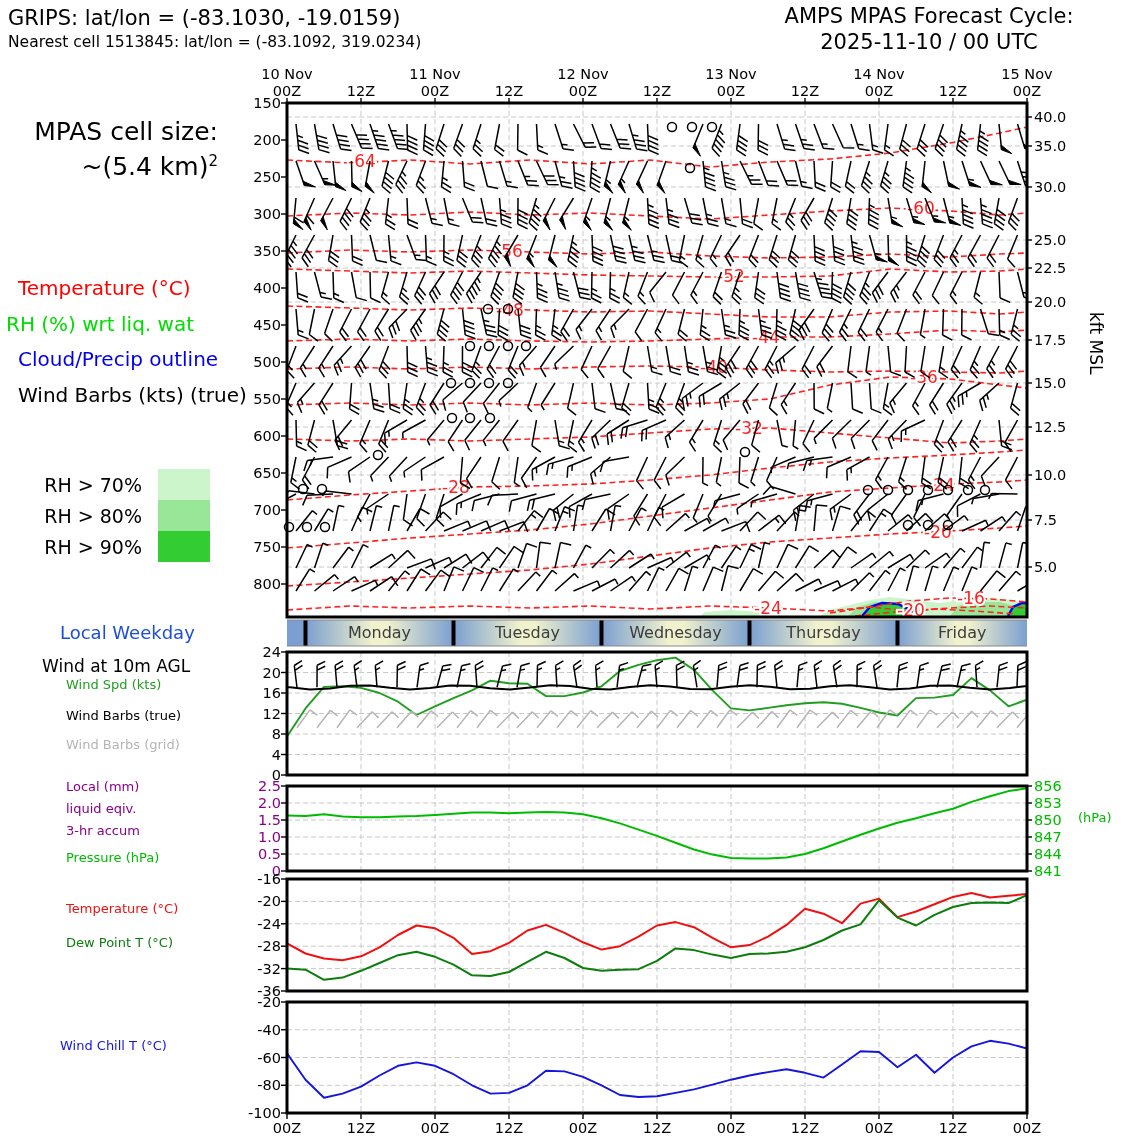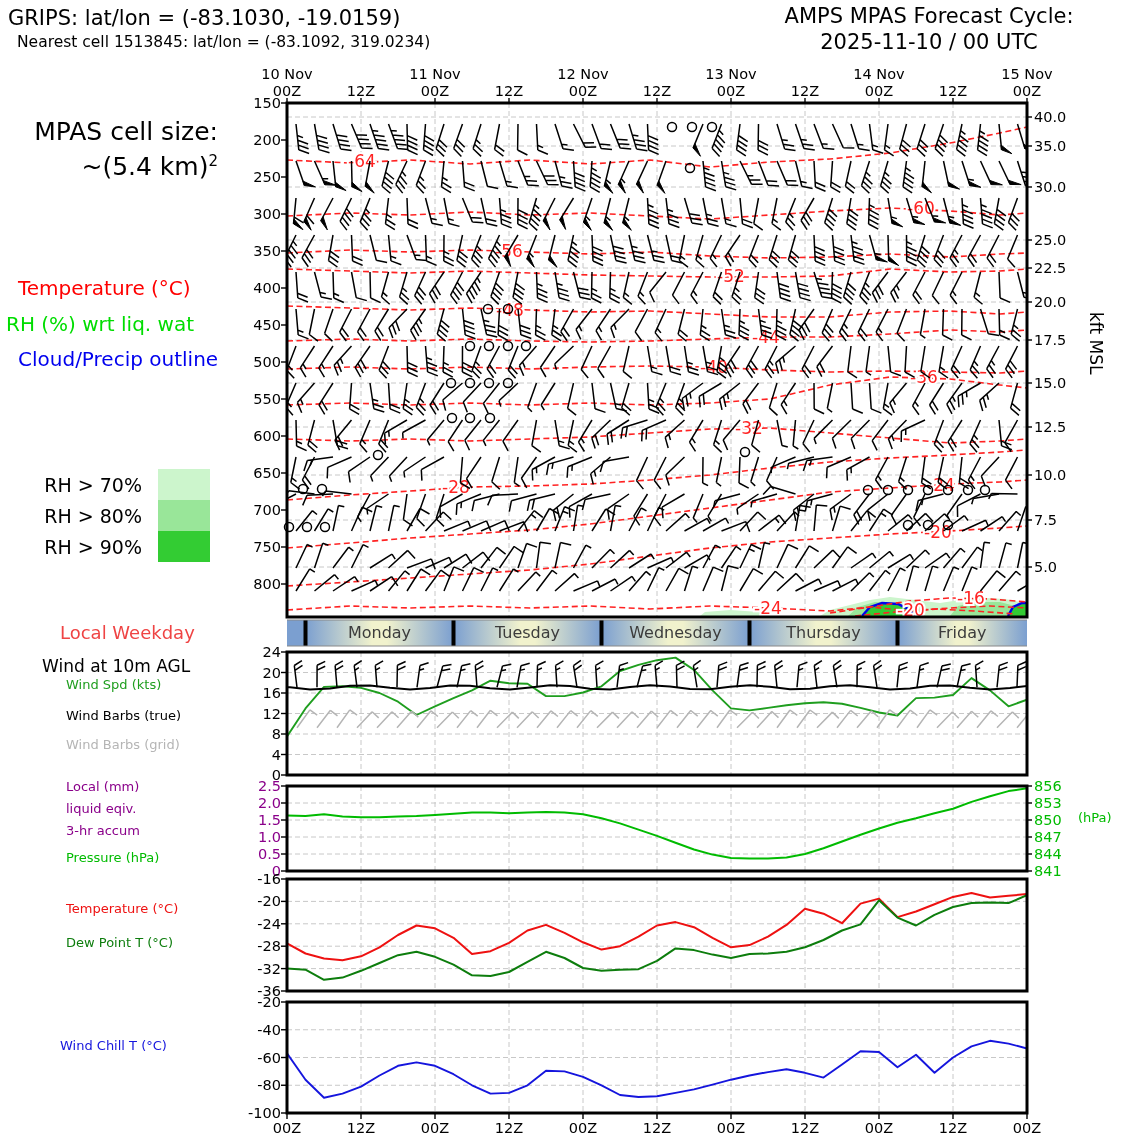--- a/index.html
+++ b/index.html
@@ -16,39 +16,40 @@
   .sw{position:absolute;left:158px;width:52px;height:31px;}
   #plot{position:absolute;left:0;top:0;}
   .vert{writing-mode:vertical-rl;transform:rotate(0deg);}
 </style>
 </head>
 <body>
 
 <div id="app">
 
   <div class="abs t1" style="left:8px;top:6px;">GRIPS: lat/lon = (-83.1030, -19.0159)</div>
-  <div class="abs t2" style="left:17px;top:33px;">Nearest cell 1513845: lat/lon = (-83.1092, 319.0234)</div>
+  <div class="abs t2" style="left:8px;top:33px;">Nearest cell 1513845: lat/lon = (-83.1092, 319.0234)</div>
   <div class="abs t1" style="left:720px;top:4px;width:418px;text-align:center;">AMPS MPAS Forecast Cycle:</div>
   <div class="abs t1" style="left:720px;top:30px;width:418px;text-align:center;">2025-11-10 / 00 UTC</div>
 
   <div class="abs big" style="left:18px;top:117px;width:200px;text-align:right;">MPAS cell size:</div>
   <div class="abs big" style="left:18px;top:152px;width:200px;text-align:right;"><span>~(5.4 km)</span><sup style="font-size:15px;">2</sup></div>
 
   <div class="abs leg" style="left:18px;top:276px;color:#ff0000;">Temperature (°C)</div>
   <div class="abs leg" style="left:6px;top:312px;color:#00dd00;">RH (%) wrt liq. wat</div>
   <div class="abs leg" style="left:18px;top:347px;color:#0000ee;">Cloud/Precip outline</div>
+  <div class="abs leg" style="left:18px;top:383px;color:#000;">Wind Barbs (kts) (true)</div>
 
   <div class="abs rhlab" style="left:20px;top:474px;width:122px;text-align:right;">RH &gt; 70%</div>
   <div class="abs rhlab" style="left:20px;top:505px;width:122px;text-align:right;">RH &gt; 80%</div>
   <div class="abs rhlab" style="left:20px;top:536px;width:122px;text-align:right;">RH &gt; 90%</div>
   <div class="sw" style="top:469px;background:#ccf5cc;"></div>
   <div class="sw" style="top:500px;background:#99e699;"></div>
   <div class="sw" style="top:531px;background:#33cc33;"></div>
 
-  <div class="abs" style="left:60px;top:622px;font-size:18px;color:#ef4444;">Local Weekday</div>
+  <div class="abs" style="left:60px;top:622px;font-size:18px;color:#1d4ed8;">Local Weekday</div>
 
   <div class="abs sm" style="left:42px;top:656px;">Wind at 10m AGL</div>
   <div class="abs pl" style="left:66px;top:677px;color:#1f9e1f;">Wind Spd (kts)</div>
   <div class="abs pl" style="left:66px;top:708px;color:#000;">Wind Barbs (true)</div>
   <div class="abs pl" style="left:66px;top:737px;color:#b5b5b5;">Wind Barbs (grid)</div>
 
   <div class="abs pl" style="left:66px;top:779px;color:#8a008a;">Local (mm)</div>
   <div class="abs pl" style="left:66px;top:801px;color:#8a008a;">liquid eqiv.</div>
   <div class="abs pl" style="left:66px;top:823px;color:#8a008a;">3-hr accum</div>
   <div class="abs pl" style="left:66px;top:850px;color:#00bb00;">Pressure (hPa)</div>

